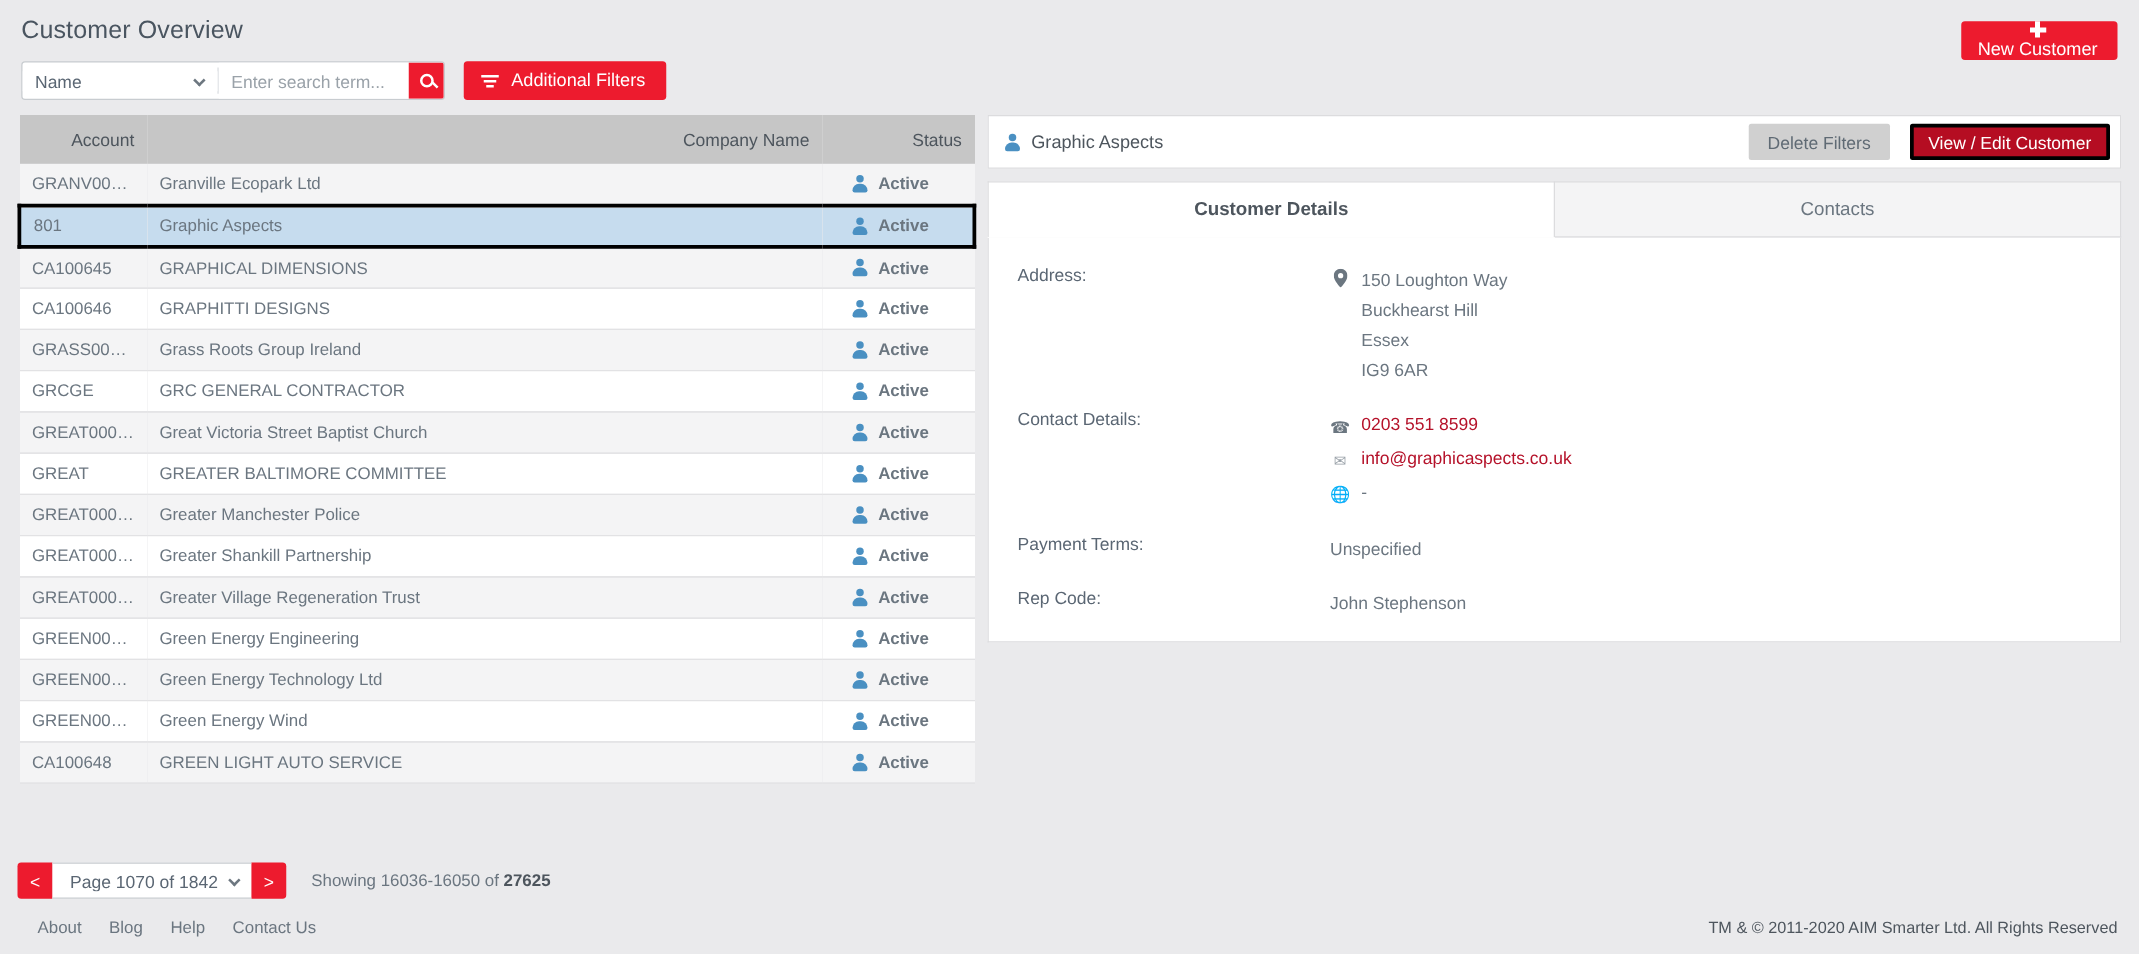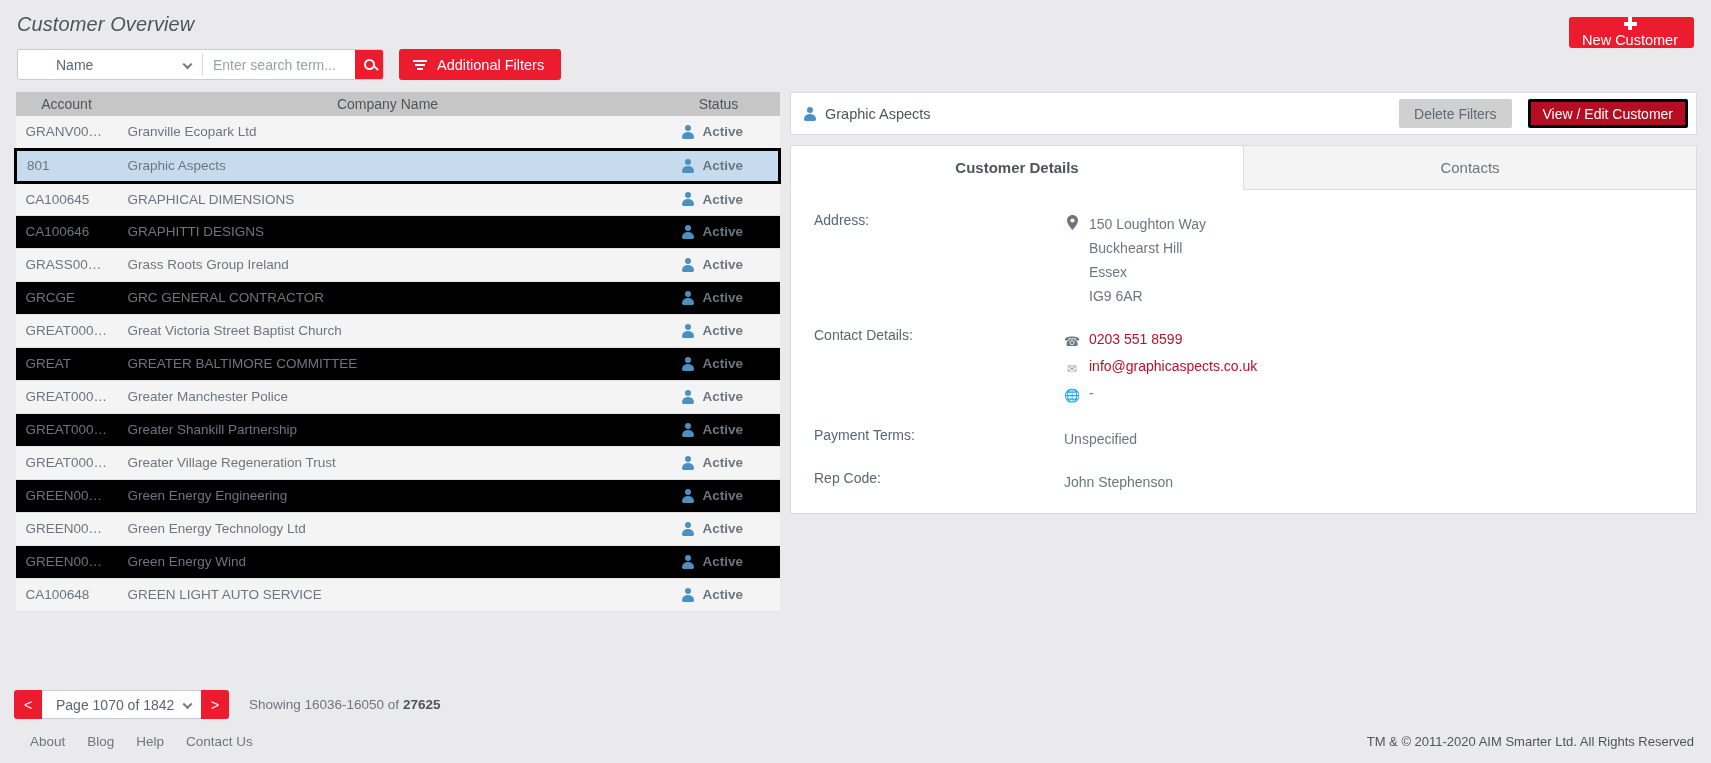--- a/index.html
+++ b/index.html
@@ -19,21 +19,20 @@
 
   
   .page-title {
     position: absolute;
     left: 17px;
     top: 13px;
     font-size: 20px;
     font-weight: 400;
     color: #4a5560;
     letter-spacing: .1px;
-    font-style: italic;
   }
   .new-customer-btn {
     position: absolute;
     right: 17px;
     top: 17px;
     height: 31px;
     padding: 0 16px 0 13px;
     background: #ed1b2e;
     border: none;
     border-radius: 3px;
@@ -70,21 +69,20 @@
     gap: 15px;
   }
   .search-group {
     display: flex;
     align-items: stretch;
     height: 31px;
     background: #fff;
     border: 1px solid #c8ccd0;
     border-radius: 3px;
     overflow: hidden;
-    padding-left: 28px;
   }
   .search-select {
     width: 156px;
     border: none;
     outline: none;
     background: #fff;
     font-size: 14px;
     font-family: "Liberation Sans", sans-serif;
     color: #5a6673;
     padding: 0 8px 0 10px;
@@ -167,44 +165,44 @@
   
   .table-wrap {
     position: absolute;
     left: 14px;
     top: 92px;
     width: 764px;
   }
   table.cust-table { width: 100%; border-collapse: collapse; table-layout: fixed; }
   table.cust-table th {
     background: #c6c6c6;
-    height: 24px;
+    height: 39px;
     font-size: 14px;
     font-weight: 400;
     color: #4d555d;
-    text-align: center;
+    text-align: right;
     padding: 0 10px;
   }
   th.col-account { width: 102px; padding-left: 12px; }
   th.col-company { width: 540px; }
   th.col-status  { width: 122px; text-align: right; padding-right: 76px; }
   table.cust-table td {
     height: 33px;
     font-size: 13.5px;
     color: #6b7680;
     padding: 0 10px;
     border-bottom: 1px solid #e2e2e4;
     white-space: nowrap;
     overflow: hidden;
     text-overflow: ellipsis;
   }
   td.c-account { padding-left: 12px; }
   td.c-status { text-align: left; padding-left: 0; }
   tr.odd  td { background: #f4f4f5; }
-  tr.even td { background: #000000; }
+  tr.even td { background: #ffffff; }
   tr.selected td {
     background: #c6dcee;
     border-top: 3px solid #000;
     border-bottom: 3px solid #000;
   }
   tr.selected td.c-account { border-left: 3px solid #000; }
   tr.selected td.c-status  { border-right: 3px solid #000; }
   .status-cell {
     display: flex;
     align-items: center;

